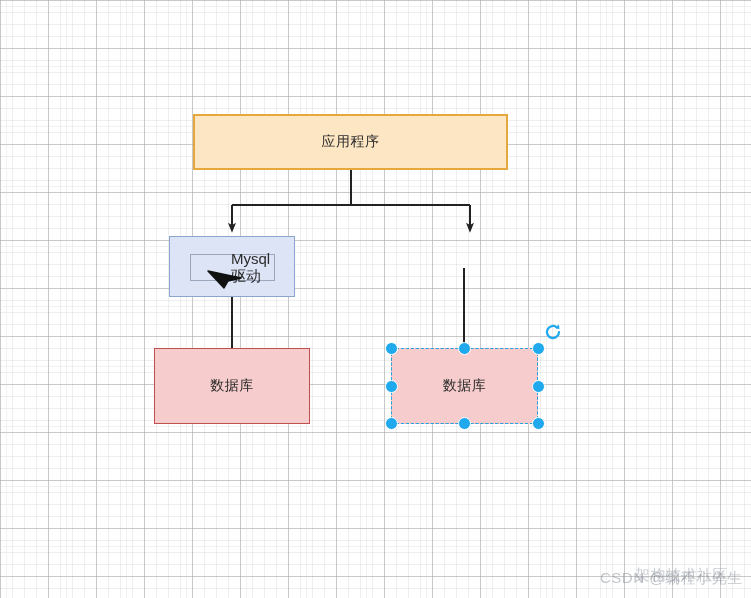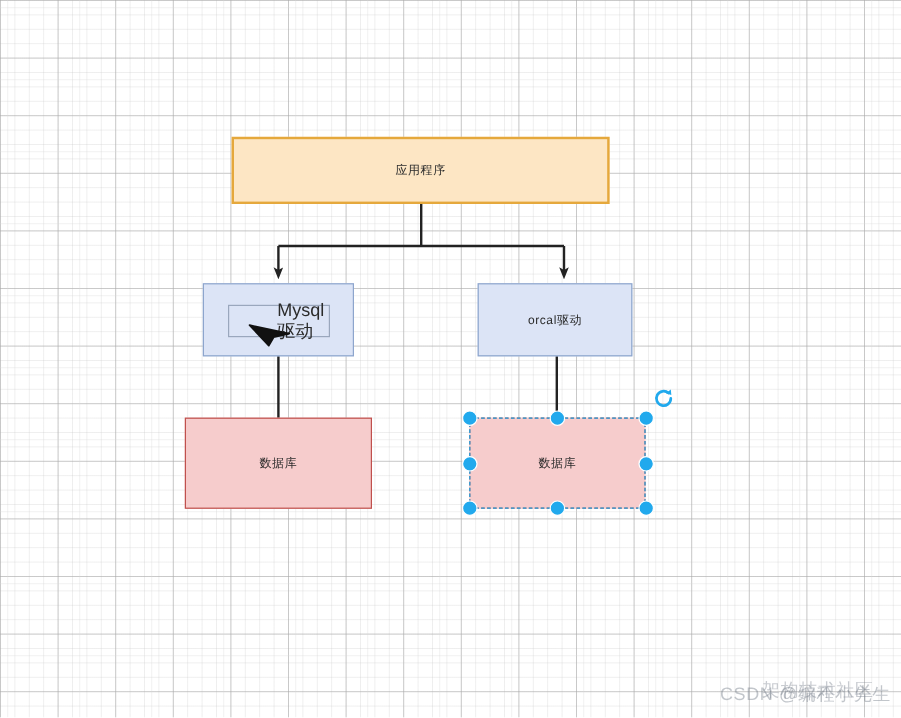--- a/index.html
+++ b/index.html
@@ -37,21 +37,21 @@
     background-size: 60px 60px, 60px 60px;
     background-position: 6px 6px;
   }
 
   .node {
     position: absolute;
     box-sizing: border-box;
     display: flex;
     align-items: center;
     justify-content: center;
-    font-size: 10px;
+    font-size: 14px;
     color: #2b2b2b;
     letter-spacing: 0.5px;
   }
 
   .node-app {
     background: #fde6c4;
     border: 2px solid #e5a83c;
   }
 
   .node-driver {
@@ -161,23 +161,20 @@
     <span>应用程序</span>
   </div>
 
   <div class="node node-driver" style="left:169px; top:236px; width:126px; height:61px;">
   </div>
 
   <div class="edit-box" style="left:190px; top:254px; width:85px; height:27px;">
     <span>Mysql驱动</span>
   </div>
 
-  <div class="node node-driver" style="left:398px; top:236px; width:129px; height:61px;">
-    <span>orcal驱动</span>
-  </div>
 
   <div class="node node-db" style="left:154px; top:348px; width:156px; height:76px;">
     <span>数据库</span>
   </div>
 
   <div class="node node-db-selected" style="left:391px; top:348px; width:147px; height:76px;">
     <span>数据库</span>
   </div>
 
   <svg class="overlay" xmlns="http://www.w3.org/2000/svg">

